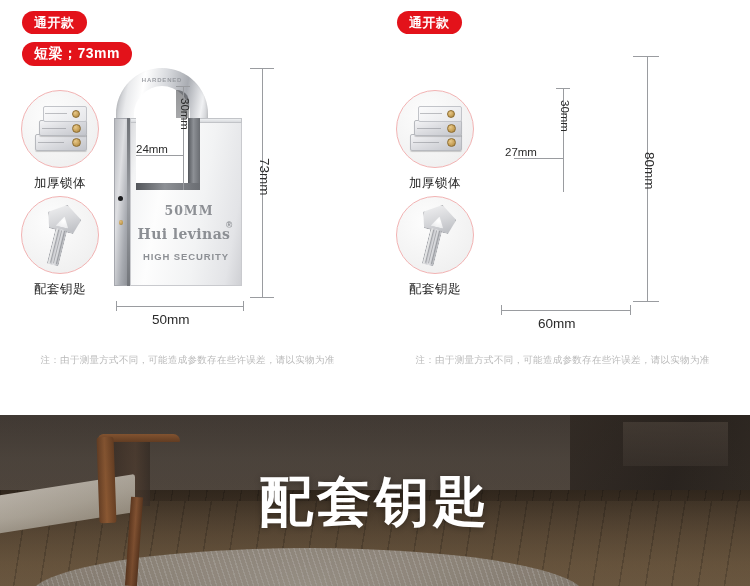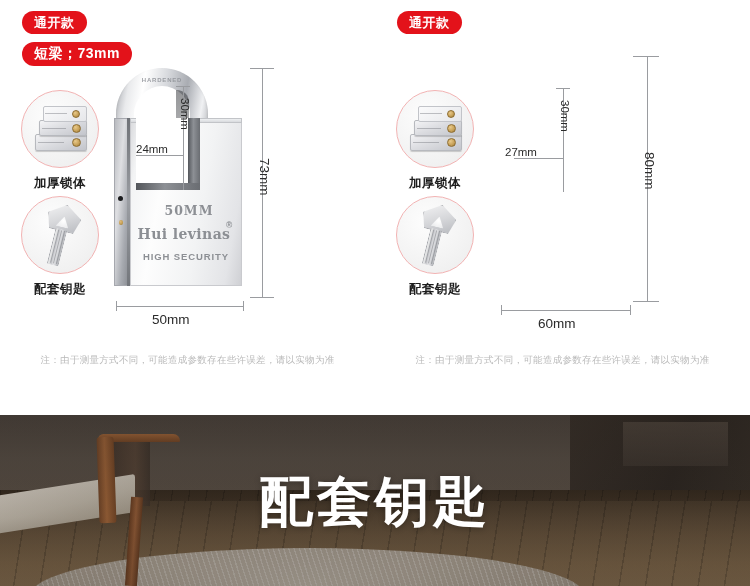--- a/index.html
+++ b/index.html
@@ -40,21 +40,21 @@
     width: 78px; height: 78px;
     border-radius: 50%;
     border: 1.3px solid #f2b3b3;
     background: radial-gradient(circle at 38% 32%, #fdfdfd 0%, #f3f3f3 60%, #ececec 100%);
     overflow: hidden;
     margin: 0 auto;
   }
   .feature-label {
     margin-top: 7px;
     font-size: 12.5px;
-    font-weight: bold;
+    font-weight: normal;
     color: #1d1d1d;
     letter-spacing: .5px;
   }
 
   
   .cyl { position: absolute; border-radius: 2px; }
   .cyl-body {
     background: linear-gradient(160deg,#f4f4f6 0%,#dcdde1 45%,#c3c5cb 100%);
     border: .8px solid #b7b9be;
     box-shadow: 0 1px 1px rgba(0,0,0,.18);

